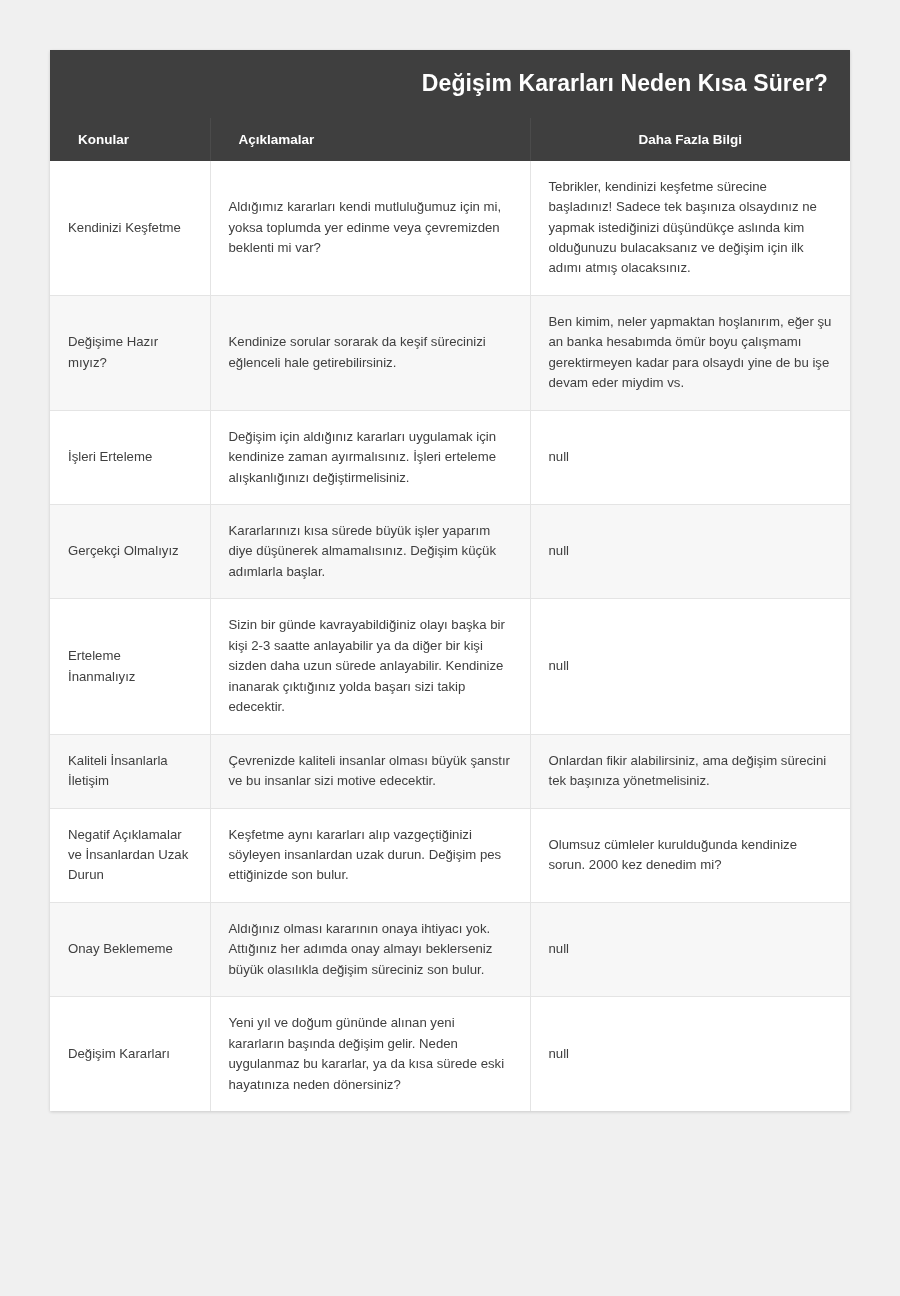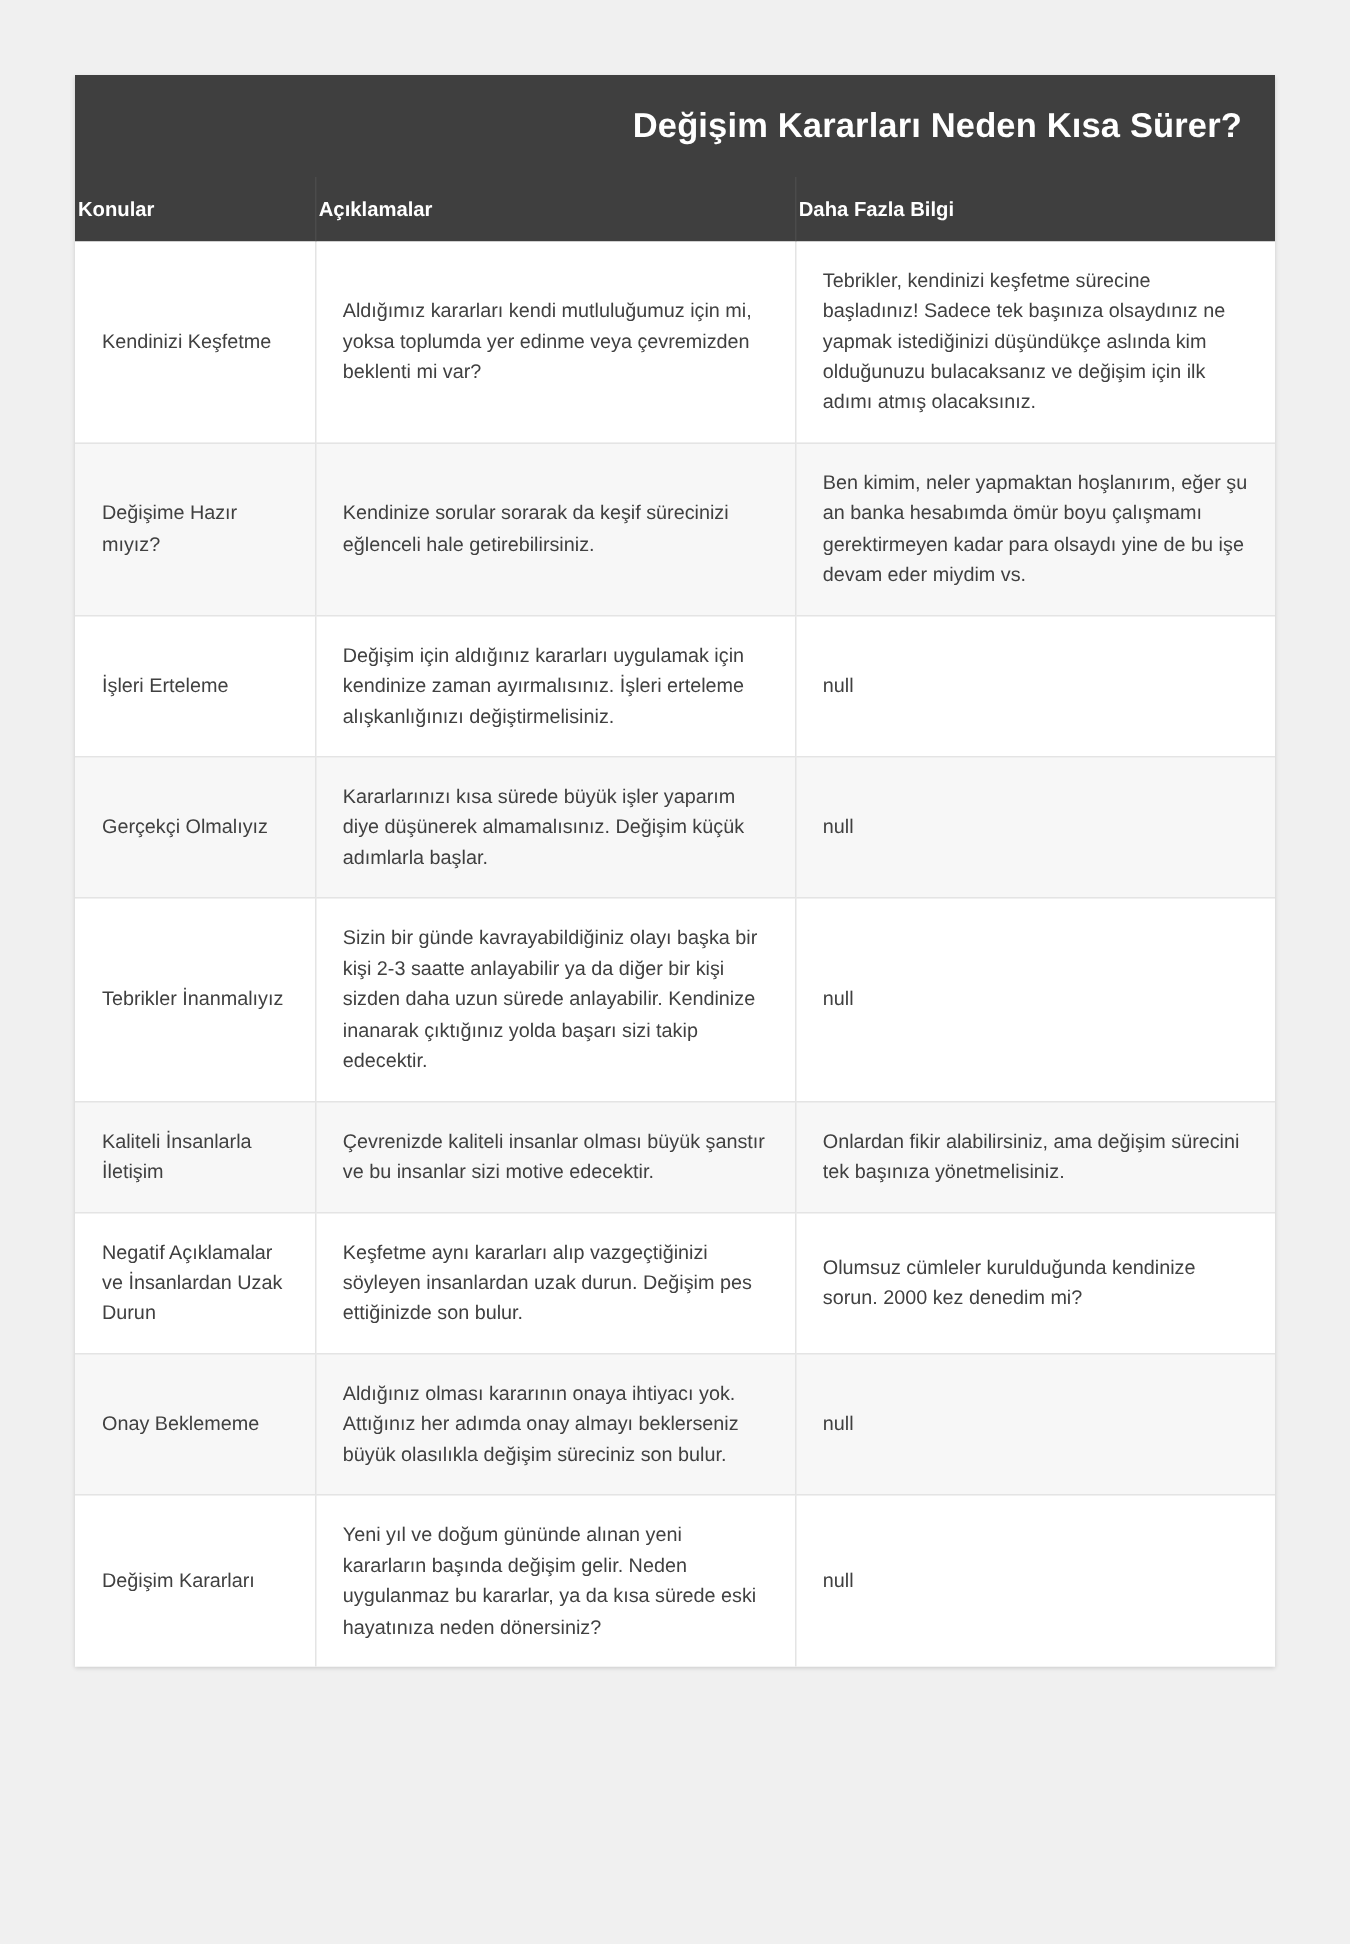--- a/index.html
+++ b/index.html
@@ -41,26 +41,27 @@
     width: 100%;
     border-collapse: collapse;
     table-layout: fixed;
   }
   table.data-table thead th {
     background: #3f3f3f;
     color: #ffffff;
     text-align: left;
     font-size: 13.5px;
     font-weight: bold;
-    padding: 14px 2px;
+    padding: 14px 28px;
     border-right: 1px solid #4b4b4b;
     vertical-align: middle;
   }
   table.data-table thead th:last-child {
     border-right: none;
+    text-align: center;
   }
   table.data-table td {
     font-size: 13.2px;
     color: #404040;
     line-height: 1.55;
     padding: 16px 18px;
     border-bottom: 1px solid #e4e4e4;
     border-right: 1px solid #e4e4e4;
     vertical-align: middle;
   }
@@ -127,21 +128,21 @@
           <td class="cell-topic">İşleri Erteleme</td>
           <td>Değişim için aldığınız kararları uygulamak için kendinize zaman ayırmalısınız. İşleri erteleme alışkanlığınızı değiştirmelisiniz.</td>
           <td>null</td>
         </tr>
         <tr>
           <td class="cell-topic">Gerçekçi Olmalıyız</td>
           <td>Kararlarınızı kısa sürede büyük işler yaparım diye düşünerek almamalısınız. Değişim küçük adımlarla başlar.</td>
           <td>null</td>
         </tr>
         <tr>
-          <td class="cell-topic">Tebrikler İnanmalıyız</td>
+          <td class="cell-topic">Erteleme İnanmalıyız</td>
           <td>Sizin bir günde kavrayabildiğiniz olayı başka bir kişi 2-3 saatte anlayabilir ya da diğer bir kişi sizden daha uzun sürede anlayabilir. Kendinize inanarak çıktığınız yolda başarı sizi takip edecektir.</td>
           <td>null</td>
         </tr>
         <tr>
           <td class="cell-topic">Kaliteli İnsanlarla İletişim</td>
           <td>Çevrenizde kaliteli insanlar olması büyük şanstır ve bu insanlar sizi motive edecektir.</td>
           <td>Onlardan fikir alabilirsiniz, ama değişim sürecini tek başınıza yönetmelisiniz.</td>
         </tr>
         <tr>
           <td class="cell-topic">Negatif Açıklamalar ve İnsanlardan Uzak Durun</td>

